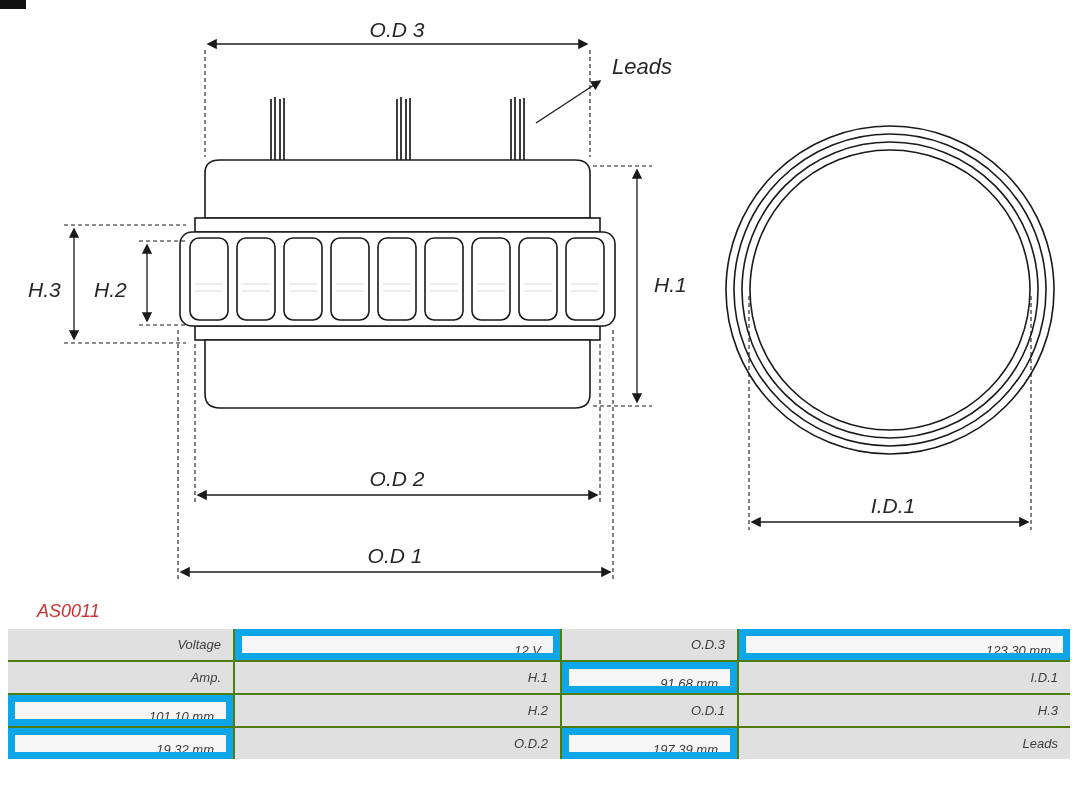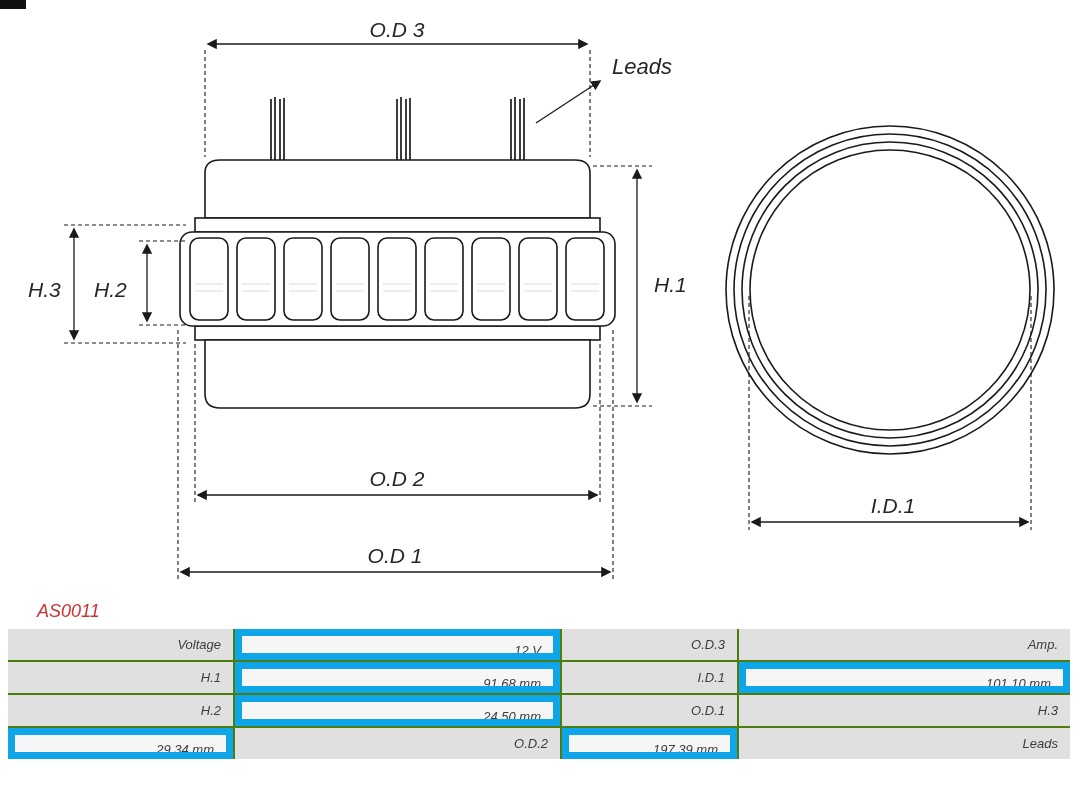--- a/index.html
+++ b/index.html
@@ -156,32 +156,32 @@
       <text class="dim-label mid" x="893" y="513">I.D.1</text>
     </g>
   </svg>
 
   <div class="part-number">AS0011</div>
 
   <div class="spec-table">
     <div class="cell label">Voltage</div>
     <div class="cell value">12 V</div>
     <div class="cell label">O.D.3</div>
+    <div class="cell value">123.30 mm</div>
 
     <div class="cell label">Amp.</div>
     <div class="cell label">H.1</div>
     <div class="cell value">91.68 mm</div>
 
     <div class="cell label">I.D.1</div>
     <div class="cell value">101.10 mm</div>
     <div class="cell label">H.2</div>
-    <div class="cell value">24.50 mm</div>
 
     <div class="cell label">O.D.1</div>
     <div class="cell label">H.3</div>
-    <div class="cell value">29.34 mm</div>
+    <div class="cell value">19.32 mm</div>
 
     <div class="cell label">O.D.2</div>
     <div class="cell value">197.39 mm</div>
     <div class="cell label">Leads</div>
   </div>
 
 </div>
 
 </body></html>

